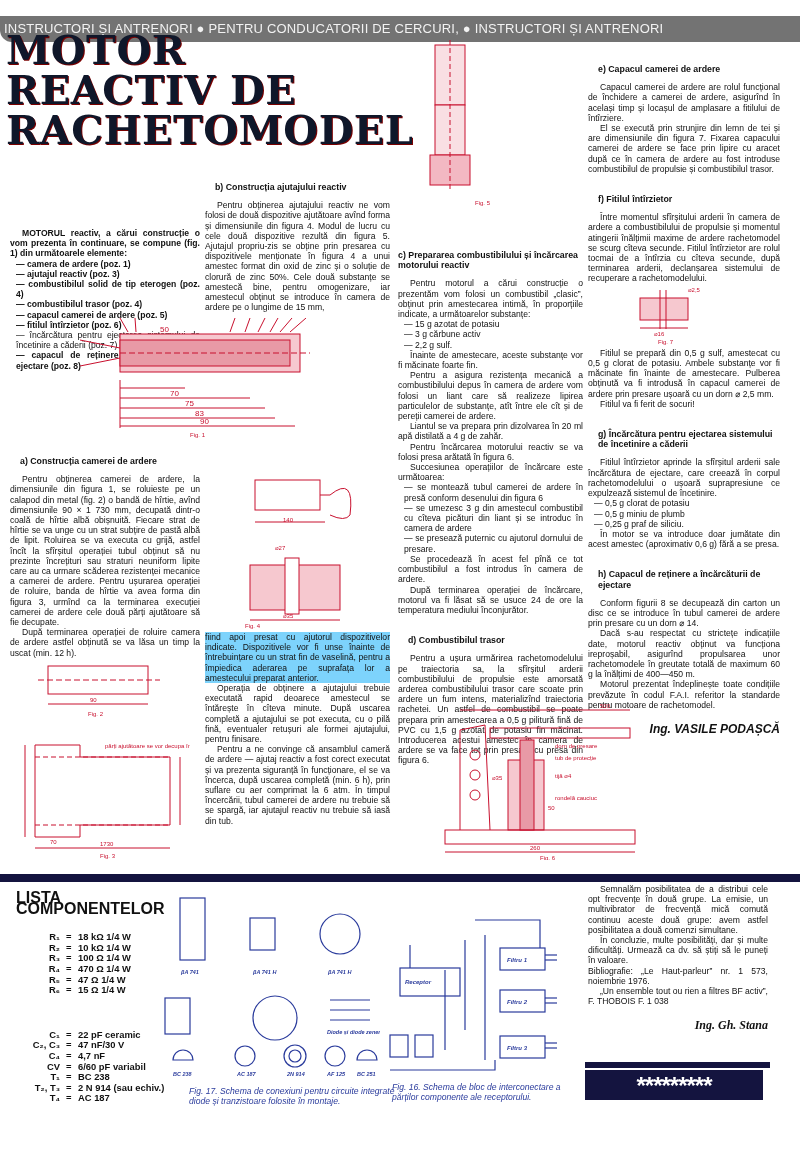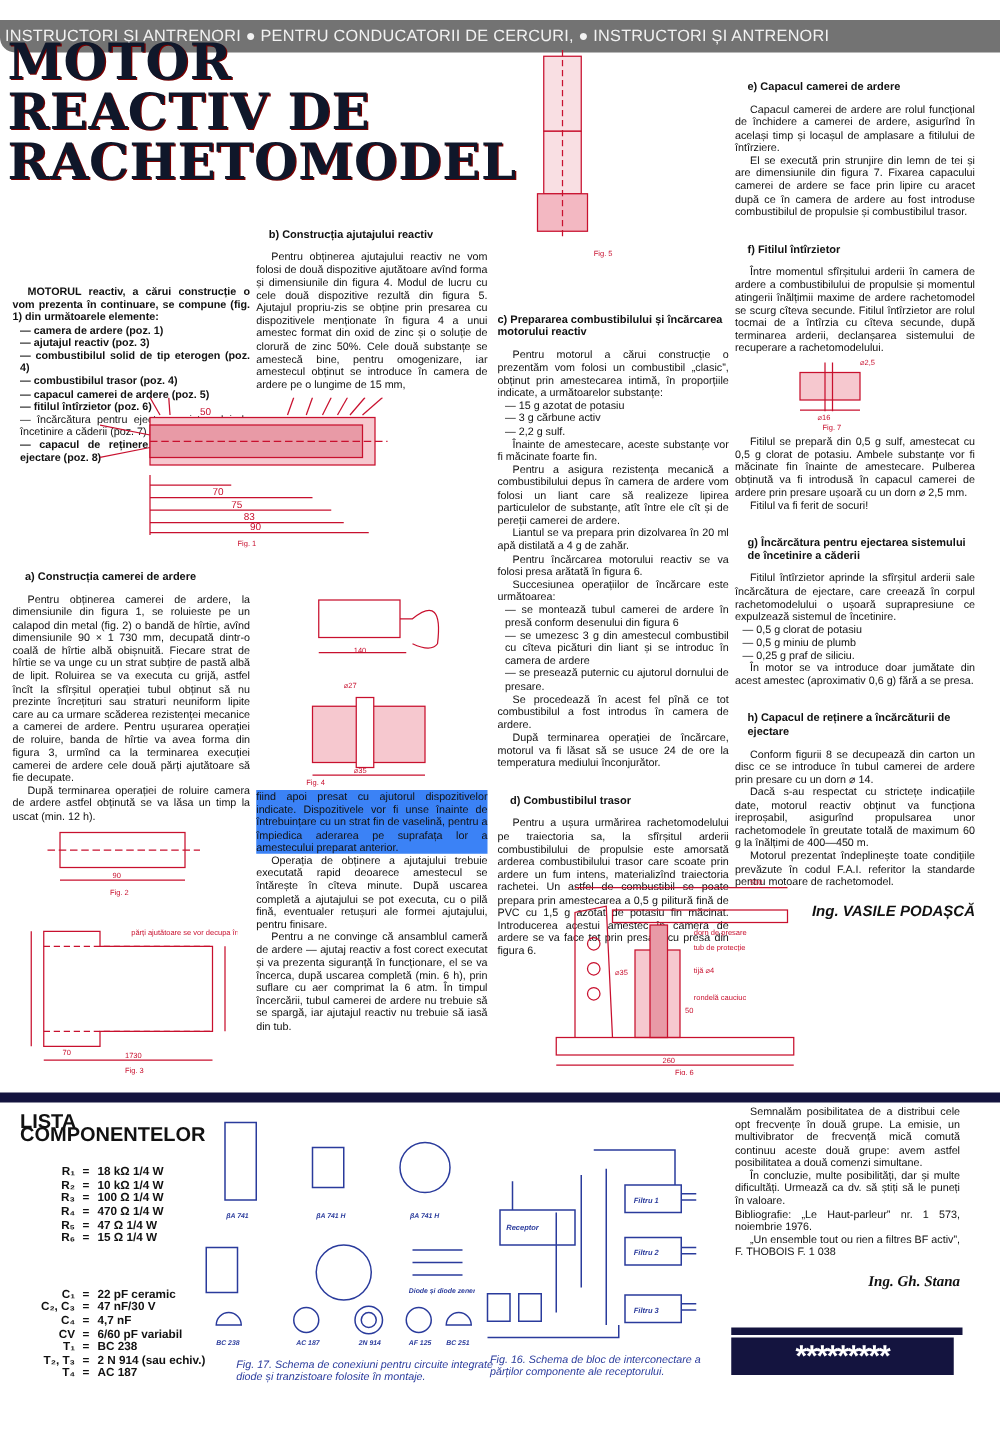--- a/index.html
+++ b/index.html
@@ -8,21 +8,21 @@
   .banner span{padding-left:4px;}
   .title{position:absolute;left:6px;top:30px;width:300px;font-family:"DejaVu Serif",serif;font-weight:900;color:#0f172a;font-size:40px;line-height:40px;letter-spacing:0.5px;text-shadow:1px 1px 0 #7a0000;}
   .title div{white-space:nowrap;}
   .col{position:absolute;font-size:8.6px;line-height:10.2px;text-align:justify;}
   .col p{margin:0;text-indent:12px;}
   .col p.list{text-indent:0;padding-left:6px;}
   .col p.noi{text-indent:0;}
   .col h4{margin:20px 0 8px 10px;font-size:8.8px;font-weight:bold;text-align:left;}
   .sig{font-style:italic;font-weight:bold;font-size:12px;text-align:right;margin-top:14px;}
   .fig{position:absolute;}
-  .shade{background:#3b82f6;}
+  .shade{background:#7dd3fc;}
   .divider{position:absolute;left:0;top:874px;width:800px;height:8px;background:#14143f;}
   .divider2{position:absolute;left:585px;top:1064px;width:185px;height:6px;background:#14143f;}
   .stars{position:absolute;left:585px;top:1068px;width:178px;height:30px;background:#14143f;color:#fff;font-size:24px;line-height:32px;letter-spacing:-1px;text-align:center;font-weight:bold;}
   .complist{position:absolute;left:16px;top:893px;width:150px;font-size:9.4px;line-height:10.6px;font-weight:bold;}
   .complist h3{font-size:16px;margin:0 0 18px 0;}
   .complist .row{display:flex;}
   .complist .k{width:44px;text-align:right;padding-right:6px;}
   .complist .eq{width:12px;}
   .caption{position:absolute;font-style:italic;color:#2a3b9c;font-size:8.6px;line-height:10px;}
 </style>

